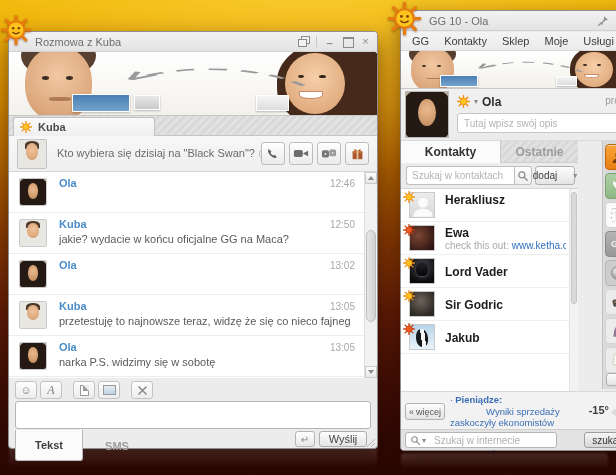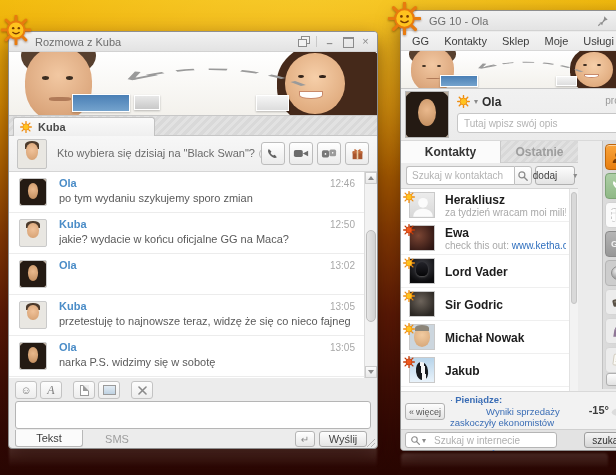--- a/index.html
+++ b/index.html
@@ -105,22 +105,22 @@
   .tbtn.gap{ margin-left:8px; }
   .tbtn .serifA{ font-family:"Liberation Serif", serif; font-style:italic; font-size:12px; }
   .ic-file{ position:relative; width:9px; height:11px; background:#fff; border:1px solid #9a9a9a; }
   .ic-file::after{ content:""; position:absolute; right:-1px; top:-1px; border:3px solid #ececec;
     border-left-color:#9a9a9a; border-bottom-color:#9a9a9a; }
   .ic-img{ width:13px; height:10px; border:1px solid #9a9a9a; background:linear-gradient(#e3ecf4,#bfd2e2); }
   .c-input{ position:absolute; left:6px; right:6px; top:369px; height:28px; }
   .c-input textarea{ width:100%; height:100%; resize:none; border:1px solid #b5b5b5; border-radius:3px;
     background:#fff; font-family:inherit; font-size:11px; padding:3px 5px; outline:none; }
   .c-bottom{ position:absolute; left:0; right:0; top:398px; height:19px; }
-  .mode-tab{ position:absolute; top:0; height:17px; display:grid; place-items:center;
-    font-size:11px; font-weight:normal; cursor:pointer; }
+  .mode-tab{ position:absolute; top:0; height:31px; display:grid; place-items:center;
+    font-size:11px; font-weight:bold; cursor:pointer; }
   .mode-tab.active{ left:6px; width:68px; background:#fbfbfb; border:1px solid #b8b8b8; border-top:none;
     border-radius:0 0 3px 3px; color:#3e3e3e; }
   .mode-tab.idle{ left:80px; width:56px; color:#9d9d9d; }
   .enter-btn{ position:absolute; right:62px; top:1px; width:20px; height:16px;
     background:linear-gradient(#fff,#e7e7e7); border:1px solid #b5b5b5; border-radius:3px;
     display:grid; place-items:center; font-size:10px; color:#8a8a8a; cursor:pointer; }
   .send-btn{ position:absolute; right:10px; top:1px; width:48px; height:16px;
     background:linear-gradient(#fdfdfd,#e4e4e4); border:1px solid #adadad; border-radius:3px;
     display:grid; place-items:center; font-size:11px; color:#444; cursor:pointer; }
   .grip{ position:absolute; right:2px; bottom:2px; width:10px; height:10px;
@@ -325,21 +325,20 @@
             </svg>
         </div>
       </div>
     </div>
 
     <div class="c-msgs">
       <div class="msg">
         <div class="mav av av-ola"></div>
         <div class="mname">Ola</div>
         <div class="mtime">12:46</div>
-        <div class="mtext">po tym wydaniu szykujemy sporo zmian</div>
       </div>
       <div class="msg">
         <div class="mav av av-kuba"></div>
         <div class="mname">Kuba</div>
         <div class="mtime">12:50</div>
         <div class="mtext">jakie? wydacie w końcu oficjalne GG na Maca?</div>
       </div>
       <div class="msg">
         <div class="mav av av-ola"></div>
         <div class="mname">Ola</div>
@@ -499,21 +498,20 @@
             </g>
             <circle cx="10" cy="10" r="5.2" fill="#ffc31e" stroke="#ef8e11" stroke-width="1.4"></circle>
           </svg>
         <div class="cav av av-placeholder">
           <svg width="26" height="26" viewBox="0 0 24 24">
               <circle cx="12" cy="9" r="4.5" fill="#fbfbfb"></circle>
               <path d="M3 22c0-5 4-7.5 9-7.5s9 2.5 9 7.5z" fill="#fbfbfb"></path>
             </svg>
         </div>
         <div class="cname hi">Herakliusz</div>
-        <div class="cdesc">za tydzień wracam moi mili!</div>
       </div>
       <div class="crow">
         <svg class="csun" width="12" height="12" viewBox="0 0 20 20">
             <g stroke="#c43b08" stroke-width="2.2" stroke-linecap="round">
               <path d="M10 1v3M10 16v3M1 10h3M16 10h3M3.5 3.5l2.1 2.1M14.4 14.4l2.1 2.1M3.5 16.5l2.1-2.1M14.4 5.6l2.1-2.1"></path>
             </g>
             <circle cx="10" cy="10" r="5.2" fill="#f0581d" stroke="#c43b08" stroke-width="1.4"></circle>
           </svg>
         <div class="cav av av-ewa"></div>
         <div class="cname hi">Ewa</div>
@@ -534,30 +532,20 @@
       </div>
       <div class="crow">
         <svg class="csun" width="12" height="12" viewBox="0 0 20 20">
             <g stroke="#ef8e11" stroke-width="2.2" stroke-linecap="round">
               <path d="M10 1v3M10 16v3M1 10h3M16 10h3M3.5 3.5l2.1 2.1M14.4 14.4l2.1 2.1M3.5 16.5l2.1-2.1M14.4 5.6l2.1-2.1"></path>
             </g>
             <circle cx="10" cy="10" r="5.2" fill="#ffc31e" stroke="#ef8e11" stroke-width="1.4"></circle>
           </svg>
         <div class="cav av av-godric"></div>
         <div class="cname mid">Sir Godric</div>
-      </div>
-      <div class="crow">
-        <svg class="csun" width="12" height="12" viewBox="0 0 20 20">
-            <g stroke="#ef8e11" stroke-width="2.2" stroke-linecap="round">
-              <path d="M10 1v3M10 16v3M1 10h3M16 10h3M3.5 3.5l2.1 2.1M14.4 14.4l2.1 2.1M3.5 16.5l2.1-2.1M14.4 5.6l2.1-2.1"></path>
-            </g>
-            <circle cx="10" cy="10" r="5.2" fill="#ffc31e" stroke="#ef8e11" stroke-width="1.4"></circle>
-          </svg>
-        <div class="cav av av-michal"></div>
-        <div class="cname mid">Michał Nowak</div>
       </div>
       <div class="crow">
         <svg class="csun" width="12" height="12" viewBox="0 0 20 20">
             <g stroke="#c43b08" stroke-width="2.2" stroke-linecap="round">
               <path d="M10 1v3M10 16v3M1 10h3M16 10h3M3.5 3.5l2.1 2.1M14.4 14.4l2.1 2.1M3.5 16.5l2.1-2.1M14.4 5.6l2.1-2.1"></path>
             </g>
             <circle cx="10" cy="10" r="5.2" fill="#f0581d" stroke="#c43b08" stroke-width="1.4"></circle>
           </svg>
         <div class="cav av av-jakub"></div>
         <div class="cname mid">Jakub</div>

